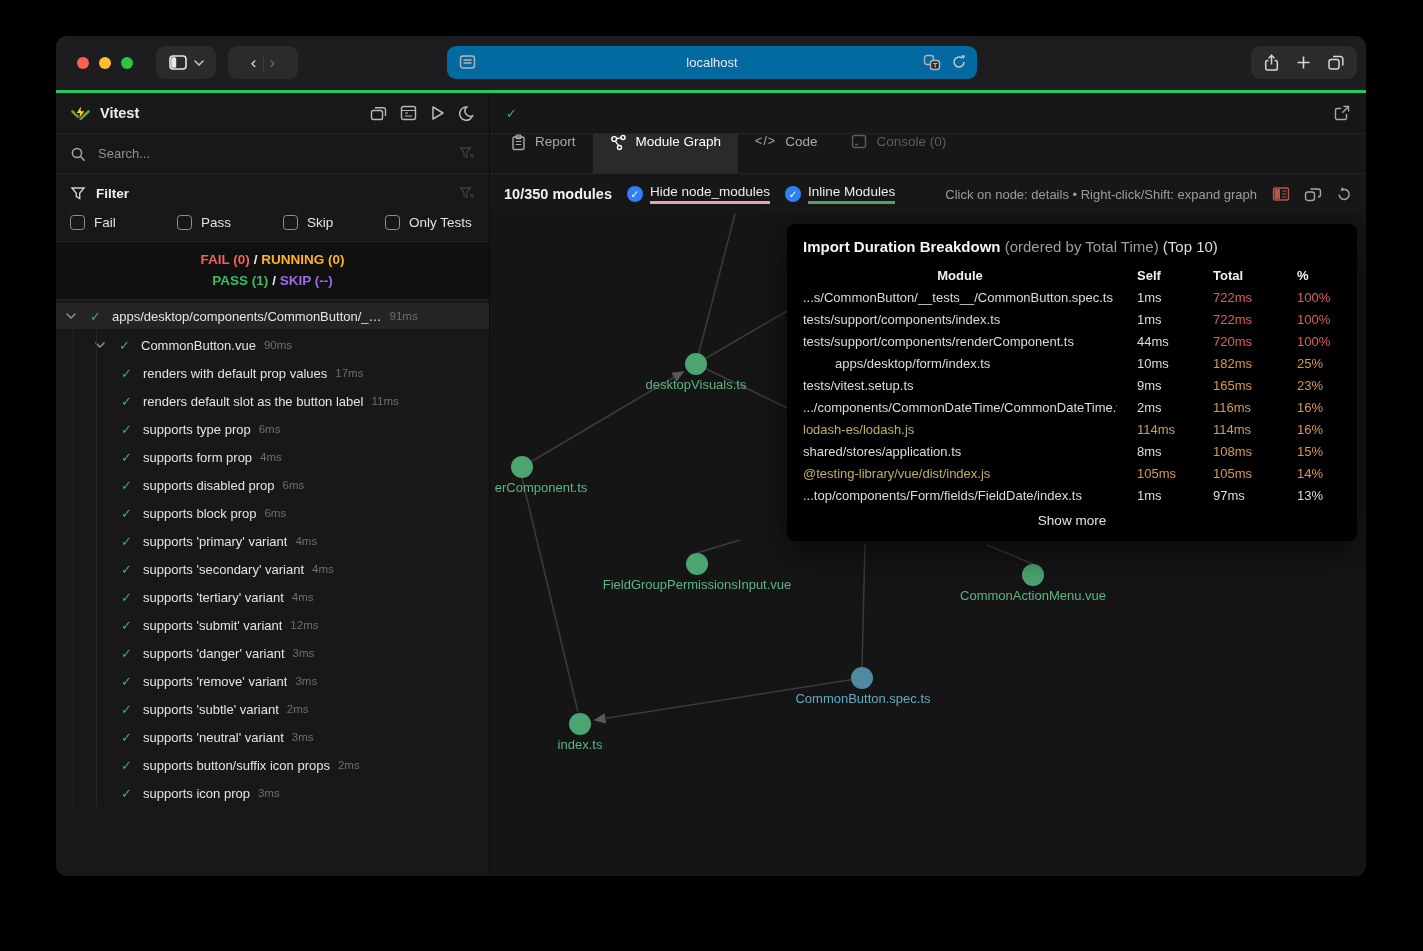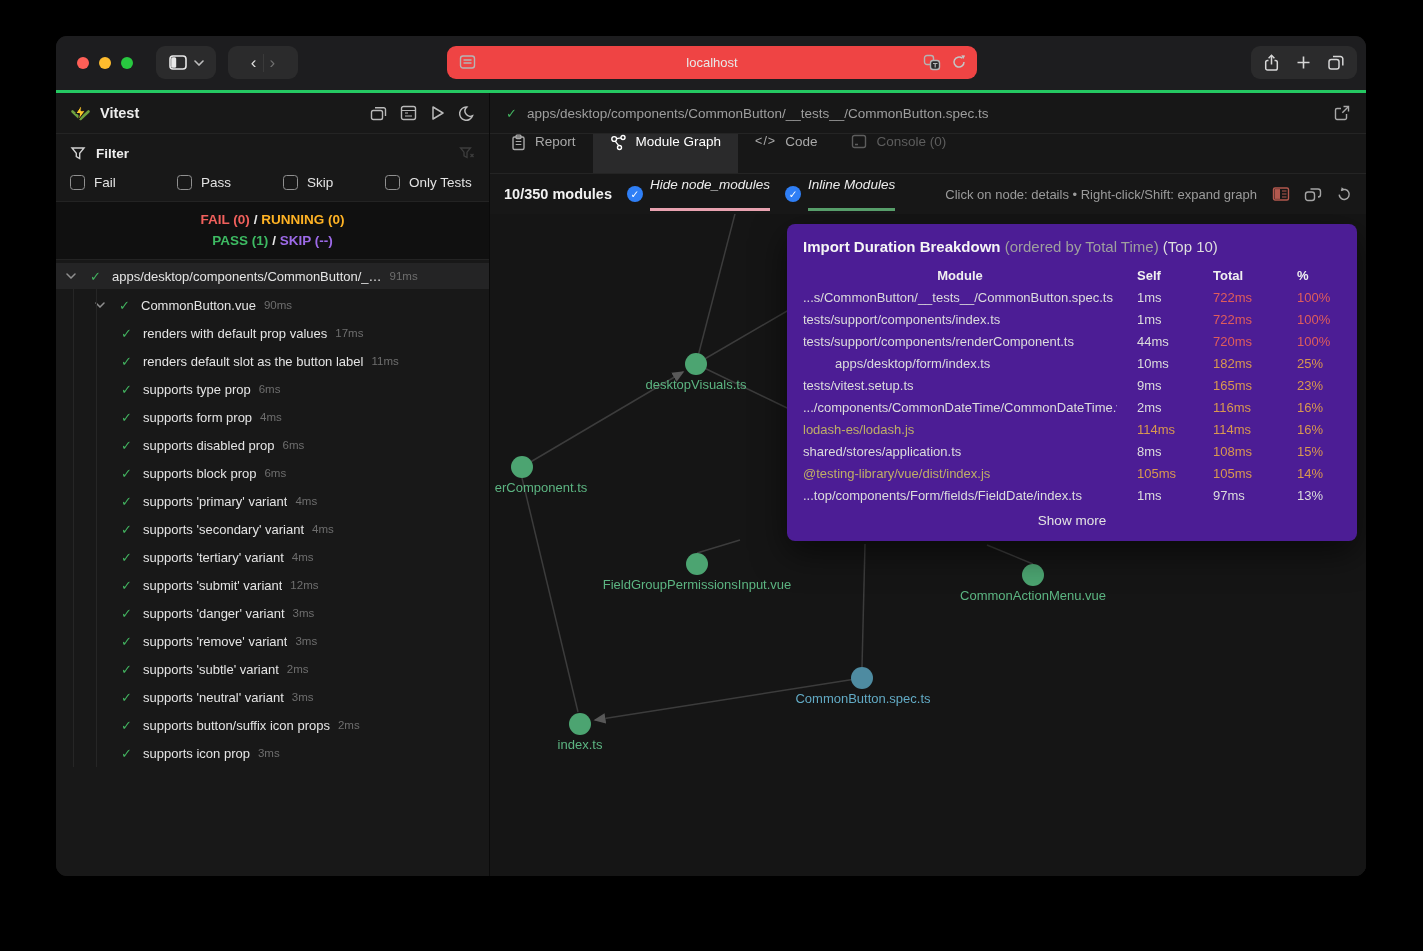--- a/index.html
+++ b/index.html
@@ -8,21 +8,21 @@
     border-radius:11px;overflow:hidden;box-shadow:0 20px 60px rgba(0,0,0,.8);}
   
   .titlebar{height:54px;background:#1d1d1f;position:relative;}
   .traffic{position:absolute;left:21px;top:21px;display:flex;gap:10px;}
   .traffic span{width:12px;height:12px;border-radius:50%;display:block;}
   .tb-pill{position:absolute;top:10px;height:33px;background:#2b2b2c;border-radius:9px;
     display:flex;align-items:center;justify-content:center;color:#cfcfcf;}
   .pill-sidebar{left:100px;width:60px;gap:7px;}
   .pill-nav{left:172px;width:70px;gap:0;}
   .pill-nav .sep{width:1px;height:18px;background:#3a3a3a;margin:0 6px;}
-  .pill-url{left:391px;width:530px;background:#ef4444;}
+  .pill-url{left:391px;width:530px;background:#0369a1;}
   .url-text{color:#e8e8e8;font-size:13px;}
   .url-left{position:absolute;left:12px;top:8px;}
   .url-right{position:absolute;right:10px;top:8px;display:flex;gap:10px;}
   .pill-actions{right:9px;width:106px;gap:16px;}
   .navchev{font-size:17px;line-height:1;}
   
   .progress{height:3px;}
   
   .app{display:flex;height:783px;}
   .sidebar{width:433px;background:#181818;border-right:1px solid #0a0a0a;display:flex;flex-direction:column;}
@@ -60,30 +60,30 @@
   .tab-bar{height:39px;border-bottom:1px solid #242424;display:flex;align-items:stretch;padding:0 4px;}
   .tab{display:flex;align-items:flex-start;gap:9px;padding:0 17px;color:#a9a9a9;font-size:13.5px;cursor:default;}
   .tab.active{background:#2a2a2b;color:#fff;}
   .tab.muted{color:#5d5d5d;}
   .code-glyph{font-size:12.5px;letter-spacing:1px;}
   .graph-toolbar{height:40px;display:flex;align-items:center;padding:0 14px;gap:15px;background:#171717;}
   .g-count{font-size:14.5px;font-weight:700;color:#f2f2f2;}
   .gcheck{display:flex;align-items:center;gap:7px;}
   .round-check{width:16px;height:16px;border-radius:50%;color:#fff;font-size:10.5px;display:flex;
     align-items:center;justify-content:center;flex:none;}
-  .gcheck .lbl{color:#ececec;font-size:13.5px;padding-bottom:16px;border-bottom:3px solid transparent;font-style:italic;}
+  .gcheck .lbl{color:#ececec;font-size:13.5px;padding-bottom:2px;border-bottom:3px solid transparent;}
   .g-hint{margin-left:auto;color:#9b9b9b;font-size:13px;}
   .g-icons{display:flex;gap:14px;align-items:center;color:#a5a5a5;}
   
   .graph{flex:1;position:relative;background:#151515;overflow:hidden;}
   .graph svg.edges{position:absolute;left:0;top:0;}
   .gnode{position:absolute;width:22px;height:22px;border-radius:50%;transform:translate(-50%,-50%);}
   .gnode-label{position:absolute;transform:translateX(-50%);font-size:13px;white-space:nowrap;}
   
-  .panel{position:absolute;left:297px;top:10px;width:570px;background:#4c1d95;border-radius:8px;
+  .panel{position:absolute;left:297px;top:10px;width:570px;background:#000000;border-radius:8px;
     box-shadow:0 12px 34px rgba(0,0,0,.55);padding:14px 16px 8px;box-sizing:border-box;}
   .p-title{font-size:15px;font-weight:700;color:#f5f5f5;}
   .p-title .sub{color:#9f9f9f;font-weight:400;}
   .p-title .top{color:#dedede;font-weight:400;}
   .tbl{margin-top:9px;font-size:13px;}
   .trow{display:grid;grid-template-columns:1fr 56px 64px 44px;column-gap:20px;height:22px;align-items:center;}
   .thead{font-weight:700;color:#f0f0f0;}
   .thead .cm{text-align:center;}
   .cm{white-space:nowrap;overflow:hidden;}
   .show-more{text-align:center;color:#e3e3e3;font-size:13.5px;padding:7px 0 5px;}
@@ -177,20 +177,32 @@
           </svg>
           <svg width="15" height="16" viewBox="0 0 15 16">
             <polygon points="3,2 13,8 3,14" fill="none" stroke="#b9b9b9" stroke-width="1.5" stroke-linejoin="round"></polygon>
           </svg>
           <svg width="17" height="17" viewBox="0 0 17 17">
             <path d="M14.5 10.8 A6.6 6.6 0 1 1 8.7 2.1 A5.3 5.3 0 0 0 14.5 10.8 Z" fill="none" stroke="#b9b9b9" stroke-width="1.5"></path>
           </svg>
         </span>
       </div>
 
+      <div class="search-row">
+        <svg width="16" height="16" viewBox="0 0 16 16">
+          <circle cx="7" cy="7" r="4.6" fill="none" stroke="#a8a8a8" stroke-width="1.5"></circle>
+          <line x1="10.5" y1="10.5" x2="14.2" y2="14.2" stroke="#a8a8a8" stroke-width="1.5" stroke-linecap="round"></line>
+        </svg>
+        <input placeholder="Search..." style="">
+        <svg width="16" height="15" viewBox="0 0 16 15" style="opacity:.45">
+          <path d="M1.5 2 H11.5 L8 6.2 V11.5 L5 9.8 V6.2 Z" fill="none" stroke="#6a6a6a" stroke-width="1.3"></path>
+          <line x1="11.5" y1="8" x2="14.5" y2="11" stroke="#6a6a6a" stroke-width="1.3"></line>
+          <line x1="14.5" y1="8" x2="11.5" y2="11" stroke="#6a6a6a" stroke-width="1.3"></line>
+        </svg>
+      </div>
 
       <div class="filter-head">
         <svg width="16" height="15" viewBox="0 0 16 15">
           <path d="M2 2 H14 L9.7 7.2 V12.6 L6.3 10.7 V7.2 Z" fill="none" stroke="#d0d0d0" stroke-width="1.4"></path>
         </svg>
         <span class="filter-title">Filter</span>
         <span class="spacer"></span>
         <svg width="16" height="15" viewBox="0 0 16 15" style="opacity:.45">
           <path d="M1.5 2 H11.5 L8 6.2 V11.5 L5 9.8 V6.2 Z" fill="none" stroke="#6a6a6a" stroke-width="1.3"></path>
           <line x1="11.5" y1="8" x2="14.5" y2="11" stroke="#6a6a6a" stroke-width="1.3"></line>
@@ -331,21 +343,20 @@
             <span class="t-check" style="color: rgb(66, 178, 95);">✓</span>
             <span class="t-label">supports icon prop</span>
             <span class="t-time">3ms</span>
           </div>
         </div>
     </div>
 
     <div class="main">
       <div class="path-bar">
         <span id="path-check" style="font-weight: 700; font-size: 13px; color: rgb(66, 178, 95);">✓</span>
-        <span>apps/desktop/components/CommonButton/__tests__/CommonButton.spec.ts</span>
         <span class="ext">
           <svg width="16" height="16" viewBox="0 0 16 16">
             <path d="M12.5 9 V13 A1.5 1.5 0 0 1 11 14.5 H3 A1.5 1.5 0 0 1 1.5 13 V5 A1.5 1.5 0 0 1 3 3.5 H7" fill="none" stroke="#a8a8a8" stroke-width="1.4"></path>
             <polyline points="9.5,1.5 14.5,1.5 14.5,6.5" fill="none" stroke="#a8a8a8" stroke-width="1.4"></polyline>
             <line x1="14.3" y1="1.7" x2="8.3" y2="7.7" stroke="#a8a8a8" stroke-width="1.4"></line>
           </svg>
         </span>
       </div>
 
       <div class="tab-bar" id="tab-bar">

